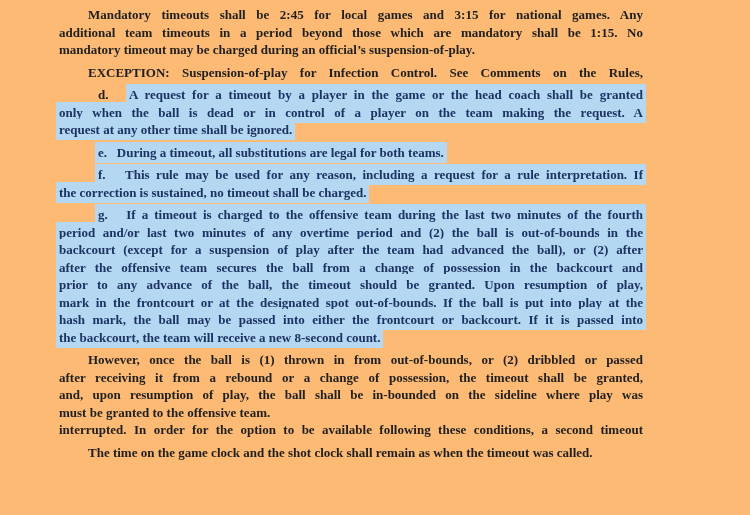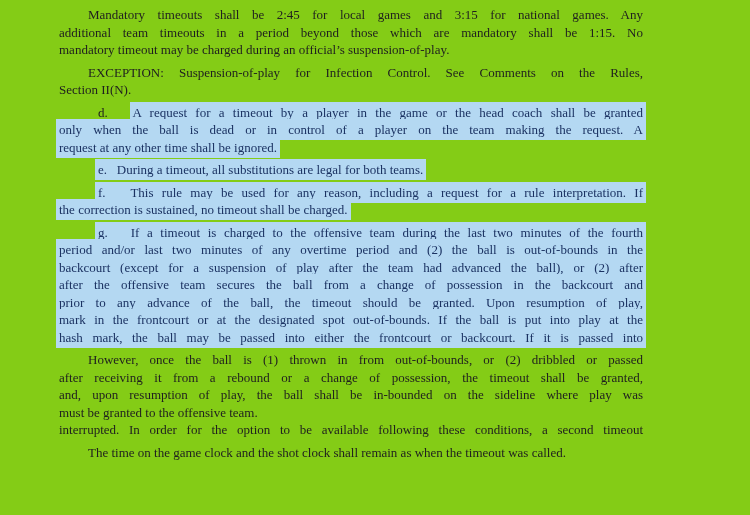--- a/index.html
+++ b/index.html
@@ -5,26 +5,27 @@
   html, body {
     margin: 0;
     padding: 0;
     background: #ffffff;
   }
   .page {
     position: relative;
     box-sizing: border-box;
     width: 750px;
     height: 515px;
-    background: #84cc16;
+    background: #fdba74;
     overflow: hidden;
     font-family: "Liberation Serif", "DejaVu Serif", serif;
     font-size: 13px;
     color: #1f1f1f;
     padding: 6px 0 0 59px;
+    font-weight: bold;
   }
   .textblock {
     width: 584px;
   }
   .para { margin: 0; }
   .para + .para { margin-top: 5px; }
   .line {
     height: 17.5px;
     line-height: 17.5px;
     overflow: visible;
@@ -51,21 +52,20 @@
 
 <div class="page">
   <div class="textblock">
       <div class="para">
         <div class="line just first-plain"><span>Mandatory timeouts shall be 2:45 for local games and 3:15 for national games. Any</span></div>
         <div class="line just"><span>additional team timeouts in a period beyond those which are mandatory shall be 1:15. No</span></div>
         <div class="line left"><span>mandatory timeout may be charged during an official’s suspension-of-play.</span></div>
       </div>
       <div class="para">
         <div class="line just first-plain"><span>EXCEPTION: Suspension-of-play for Infection Control. See Comments on the Rules,</span></div>
-        <div class="line left"><span>Section II(N).</span></div>
       </div>
       <div class="para">
         <div class="line just first-list"><span>d.&nbsp;&nbsp;&nbsp;</span><span class="hl">A request for a timeout by a player in the game or the head coach shall be granted</span></div>
         <div class="line just"><span class="hl">only when the ball is dead or in control of a player on the team making the request. A</span></div>
         <div class="line left"><span class="hl">request at any other time shall be ignored.</span></div>
       </div>
       <div class="para">
         <div class="line left first-list"><span class="hl">e.&nbsp;&nbsp;&nbsp;During a timeout, all substitutions are legal for both teams.</span></div>
       </div>
       <div class="para">
@@ -73,20 +73,21 @@
         <div class="line left"><span class="hl">the correction is sustained, no timeout shall be charged.</span></div>
       </div>
       <div class="para">
         <div class="line just first-list"><span class="hl">g.&nbsp;&nbsp;&nbsp;If a timeout is charged to the offensive team during the last two minutes of the fourth</span></div>
         <div class="line just"><span class="hl">period and/or last two minutes of any overtime period and (2) the ball is out-of-bounds in the</span></div>
         <div class="line just"><span class="hl">backcourt (except for a suspension of play after the team had advanced the ball), or (2) after</span></div>
         <div class="line just"><span class="hl">after the offensive team secures the ball from a change of possession in the backcourt and</span></div>
         <div class="line just"><span class="hl">prior to any advance of the ball, the timeout should be granted. Upon resumption of play,</span></div>
         <div class="line just"><span class="hl">mark in the frontcourt or at the designated spot out-of-bounds. If the ball is put into play at the</span></div>
         <div class="line just"><span class="hl">hash mark, the ball may be passed into either the frontcourt or backcourt. If it is passed into</span></div>
+        <div class="line left"><span class="hl">the backcourt, the team will receive a new 8-second count.</span></div>
       </div>
       <div class="para">
         <div class="line just first-plain"><span>However, once the ball is (1) thrown in from out-of-bounds, or (2) dribbled or passed</span></div>
         <div class="line just"><span>after receiving it from a rebound or a change of possession, the timeout shall be granted,</span></div>
         <div class="line just"><span>and, upon resumption of play, the ball shall be in-bounded on the sideline where play was</span></div>
         <div class="line left"><span>must be granted to the offensive team.</span></div>
         <div class="line just"><span>interrupted. In order for the option to be available following these conditions, a second timeout</span></div>
       </div>
       <div class="para">
         <div class="line left first-plain"><span>The time on the game clock and the shot clock shall remain as when the timeout was called.</span></div>

